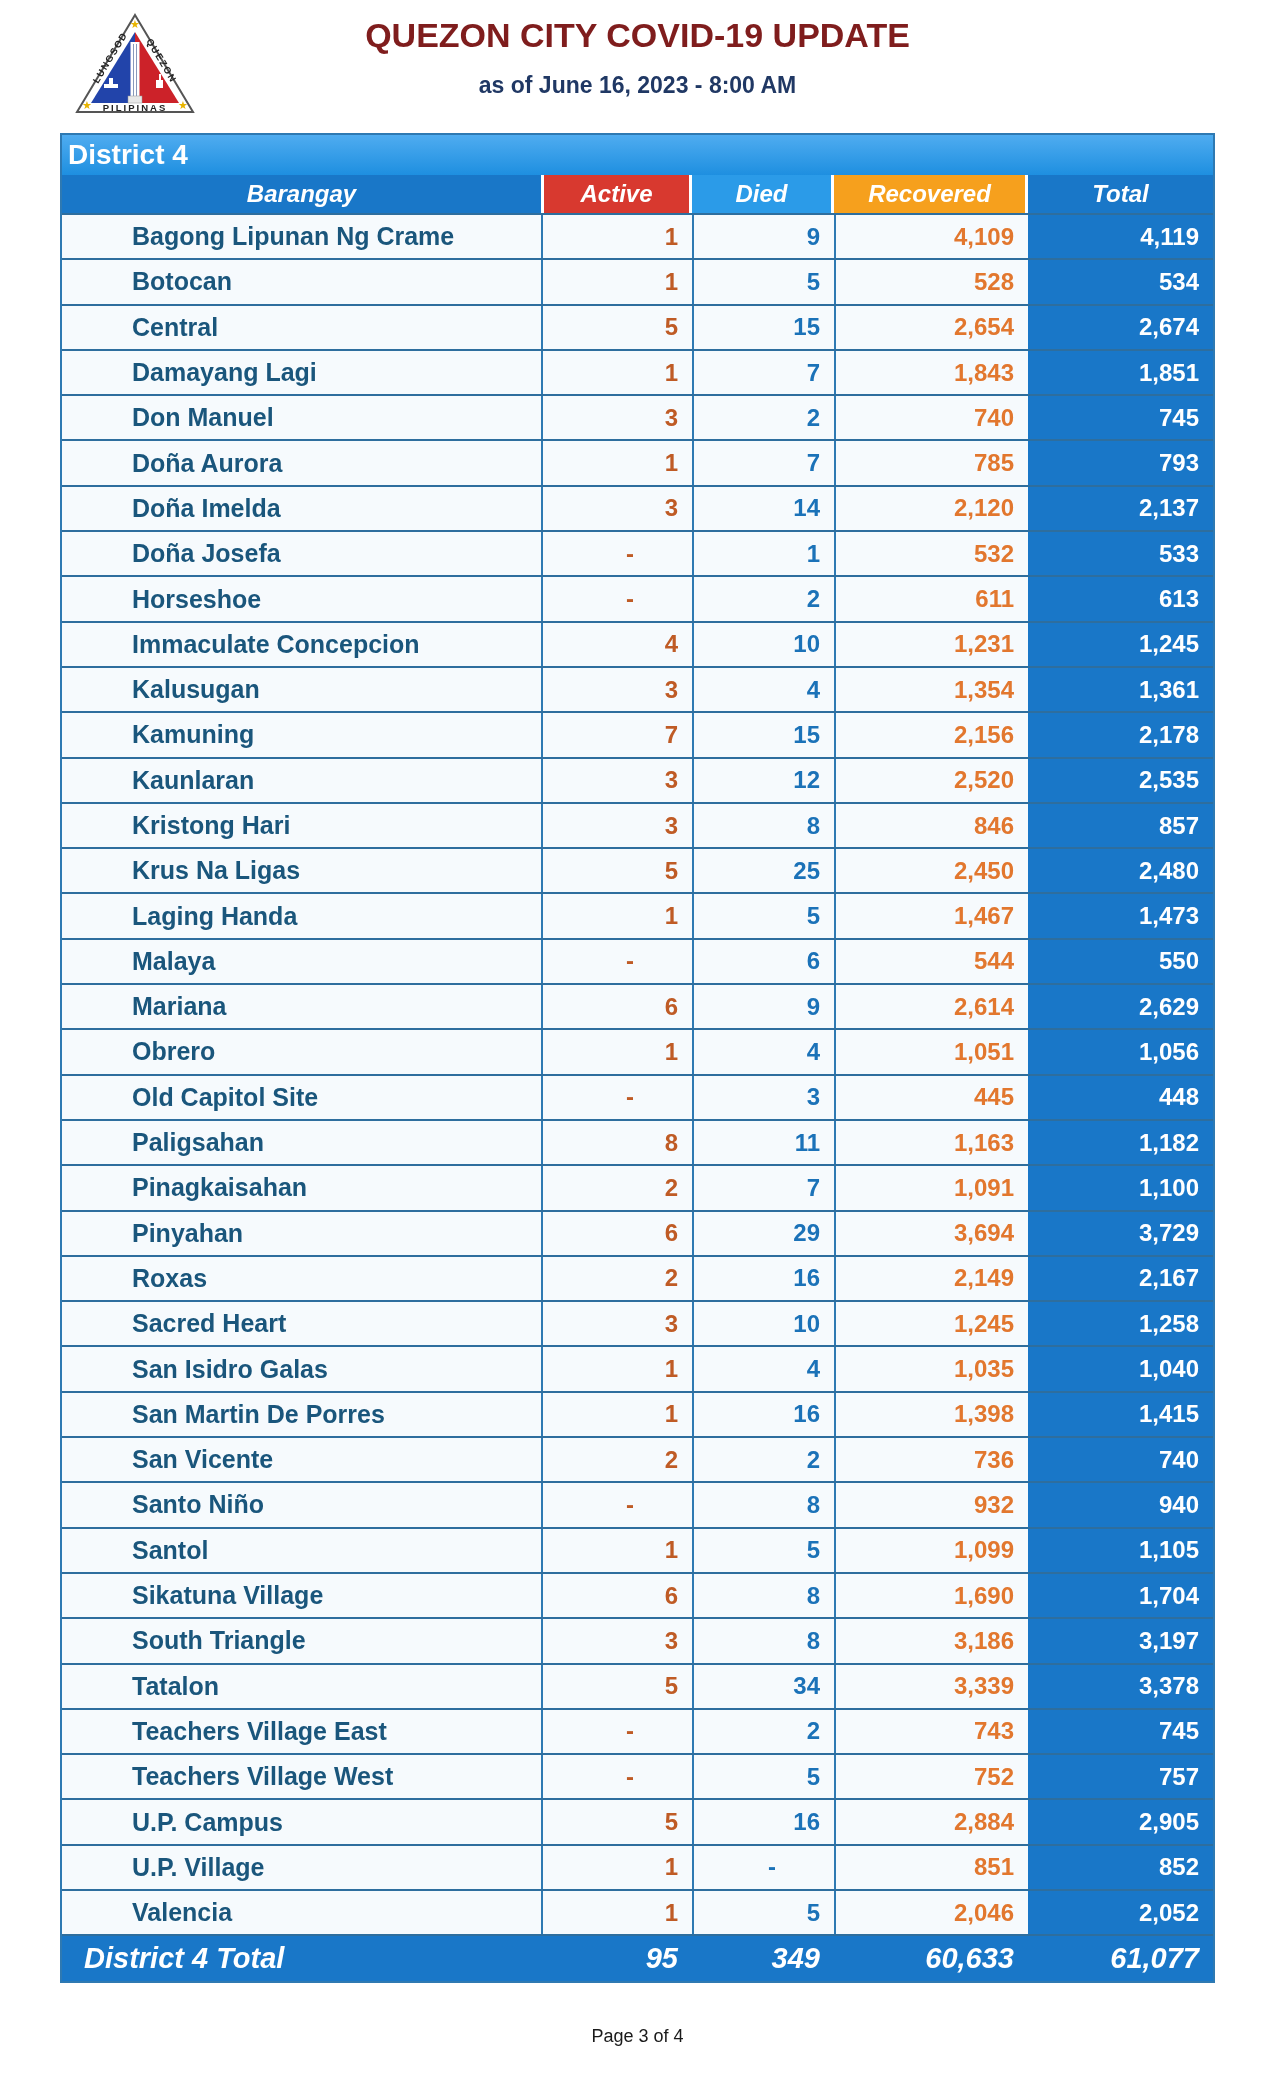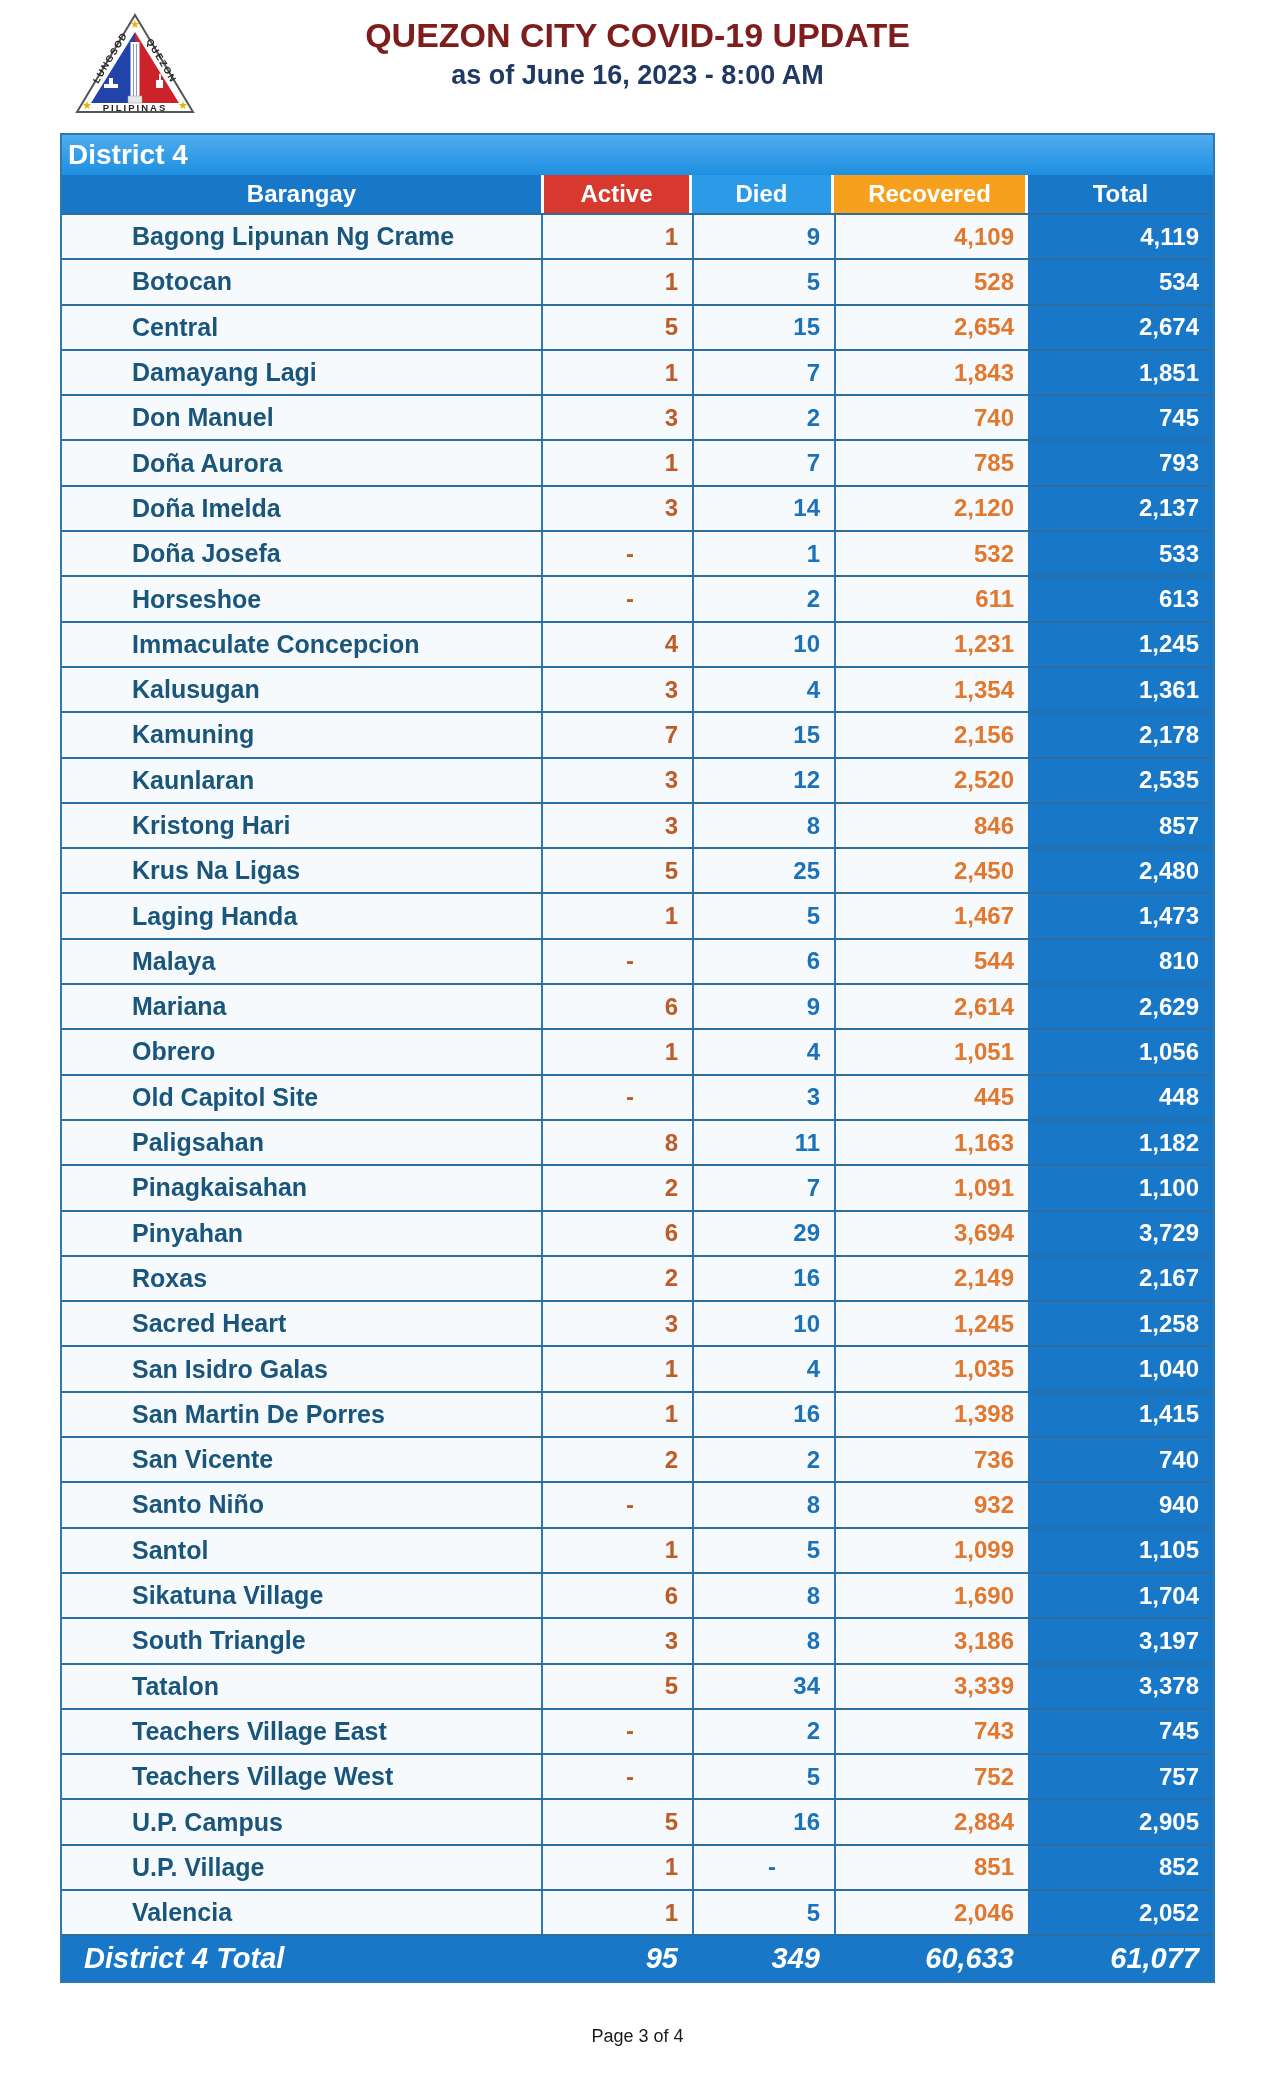--- a/index.html
+++ b/index.html
@@ -9,39 +9,39 @@
     -webkit-font-smoothing:antialiased;
   }
   
   .page-header{position:absolute;top:0;left:0;width:1275px;height:130px;}
   .logo{position:absolute;left:74px;top:12px;width:122px;height:104px;}
   .title{
     position:absolute;left:0;right:0;top:16px;text-align:center;
     font-size:34px;font-weight:bold;color:#7f1d1d;letter-spacing:0px;
   }
   .subtitle{
-    position:absolute;left:0;right:0;top:60px;text-align:center;
-    font-size:27px;font-weight:bold;color:#203864;
+    position:absolute;left:0;right:0;top:72px;text-align:center;
+    font-size:23px;font-weight:bold;color:#203864;
   }
   
   .covid-table{
     position:absolute;left:60px;top:133px;width:1155px;
     border:2px solid #2E79B2;box-sizing:border-box;background:#F6FAFD;
   }
   .district-bar{
     height:40px;display:flex;align-items:center;
     background:linear-gradient(#4FACF0,#1E8FE0);
     color:#ffffff;font-size:28px;font-weight:bold;padding-left:6px;
   }
   .grid-row{display:grid;grid-template-columns:479px 151px 142px 194px 185px;}
   
   .head-row{height:38px;}
   .head-cell{
     display:flex;align-items:center;justify-content:center;
-    color:#ffffff;font-size:24px;font-weight:bold;
+    color:#ffffff;font-size:24px;font-weight:bold;font-style:italic;
     box-sizing:border-box;
   }
   .th-barangay{background:#1977C8;}
   .th-active{background:#D8392F;border-left:3px solid #fff;border-right:3px solid #fff;}
   .th-died{background:#2B9BE8;border-right:3px solid #fff;}
   .th-recovered{background:#F6A01D;border-right:3px solid #fff;}
   .th-total{background:#1977C8;}
   
   .t-row{height:43.3px;border-top:2px solid #2E6E9E;}
   .cell{
@@ -219,21 +219,21 @@
       <div class="cell c-num c-active">1</div>
       <div class="cell c-num c-died">5</div>
       <div class="cell c-num c-recovered">1,467</div>
       <div class="cell c-num c-total">1,473</div>
     </div>
       <div class="grid-row t-row">
       <div class="cell c-name">Malaya</div>
       <div class="cell c-num c-active dash-val">-</div>
       <div class="cell c-num c-died">6</div>
       <div class="cell c-num c-recovered">544</div>
-      <div class="cell c-num c-total">810</div>
+      <div class="cell c-num c-total">550</div>
     </div>
       <div class="grid-row t-row">
       <div class="cell c-name">Mariana</div>
       <div class="cell c-num c-active">6</div>
       <div class="cell c-num c-died">9</div>
       <div class="cell c-num c-recovered">2,614</div>
       <div class="cell c-num c-total">2,629</div>
     </div>
       <div class="grid-row t-row">
       <div class="cell c-name">Obrero</div>

